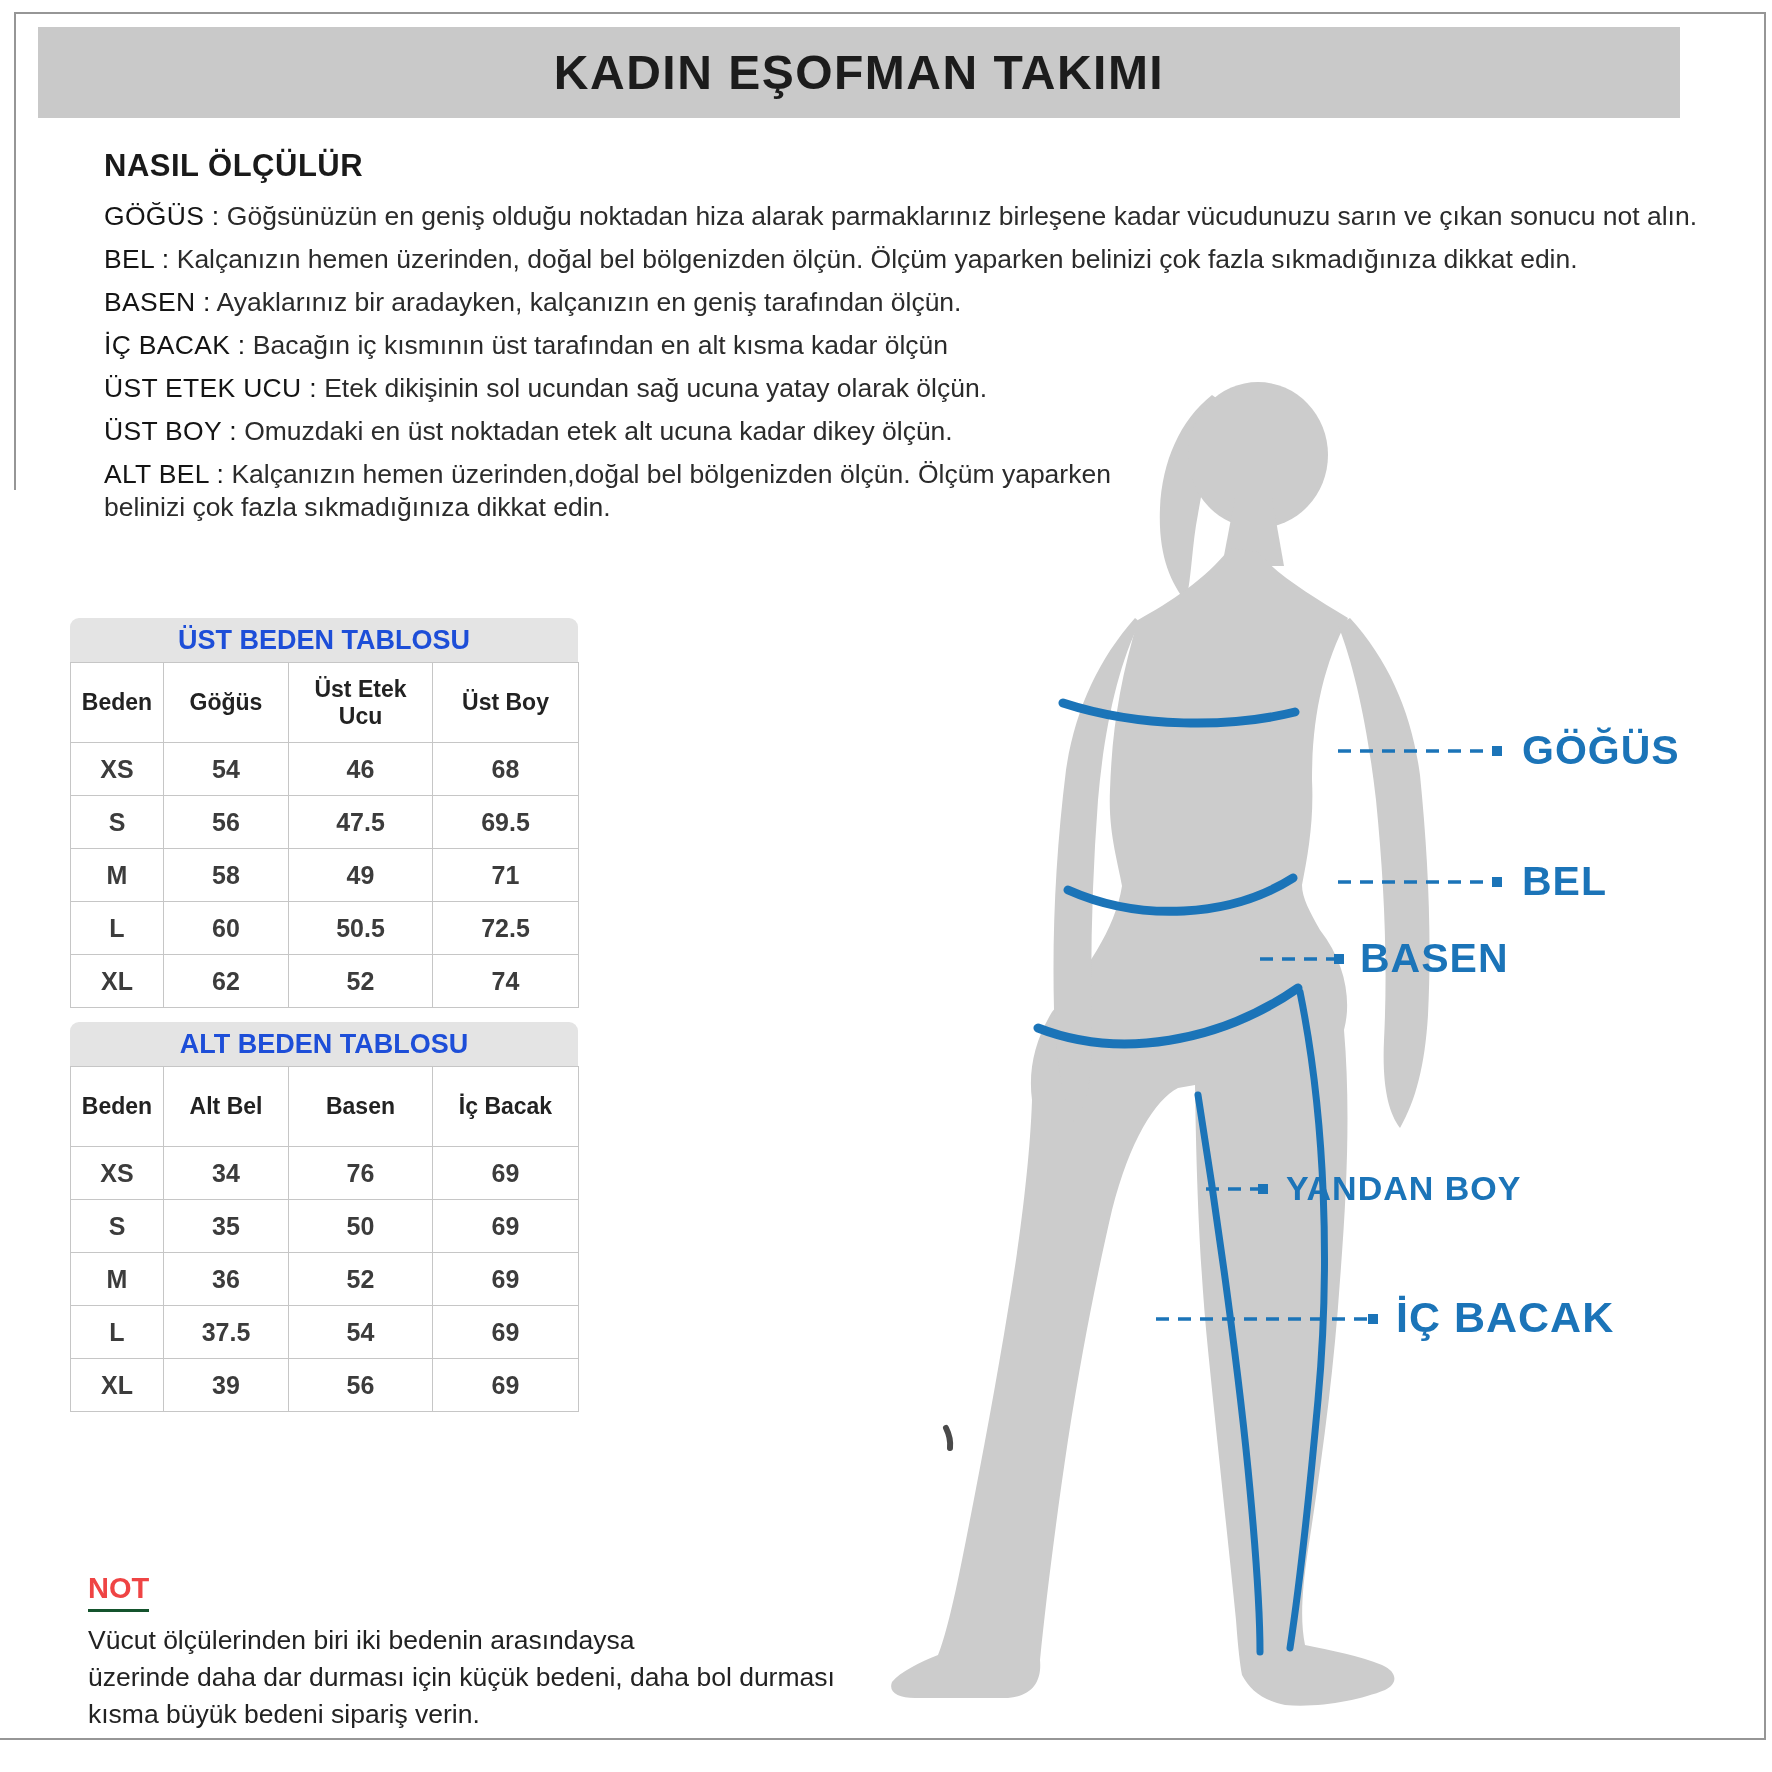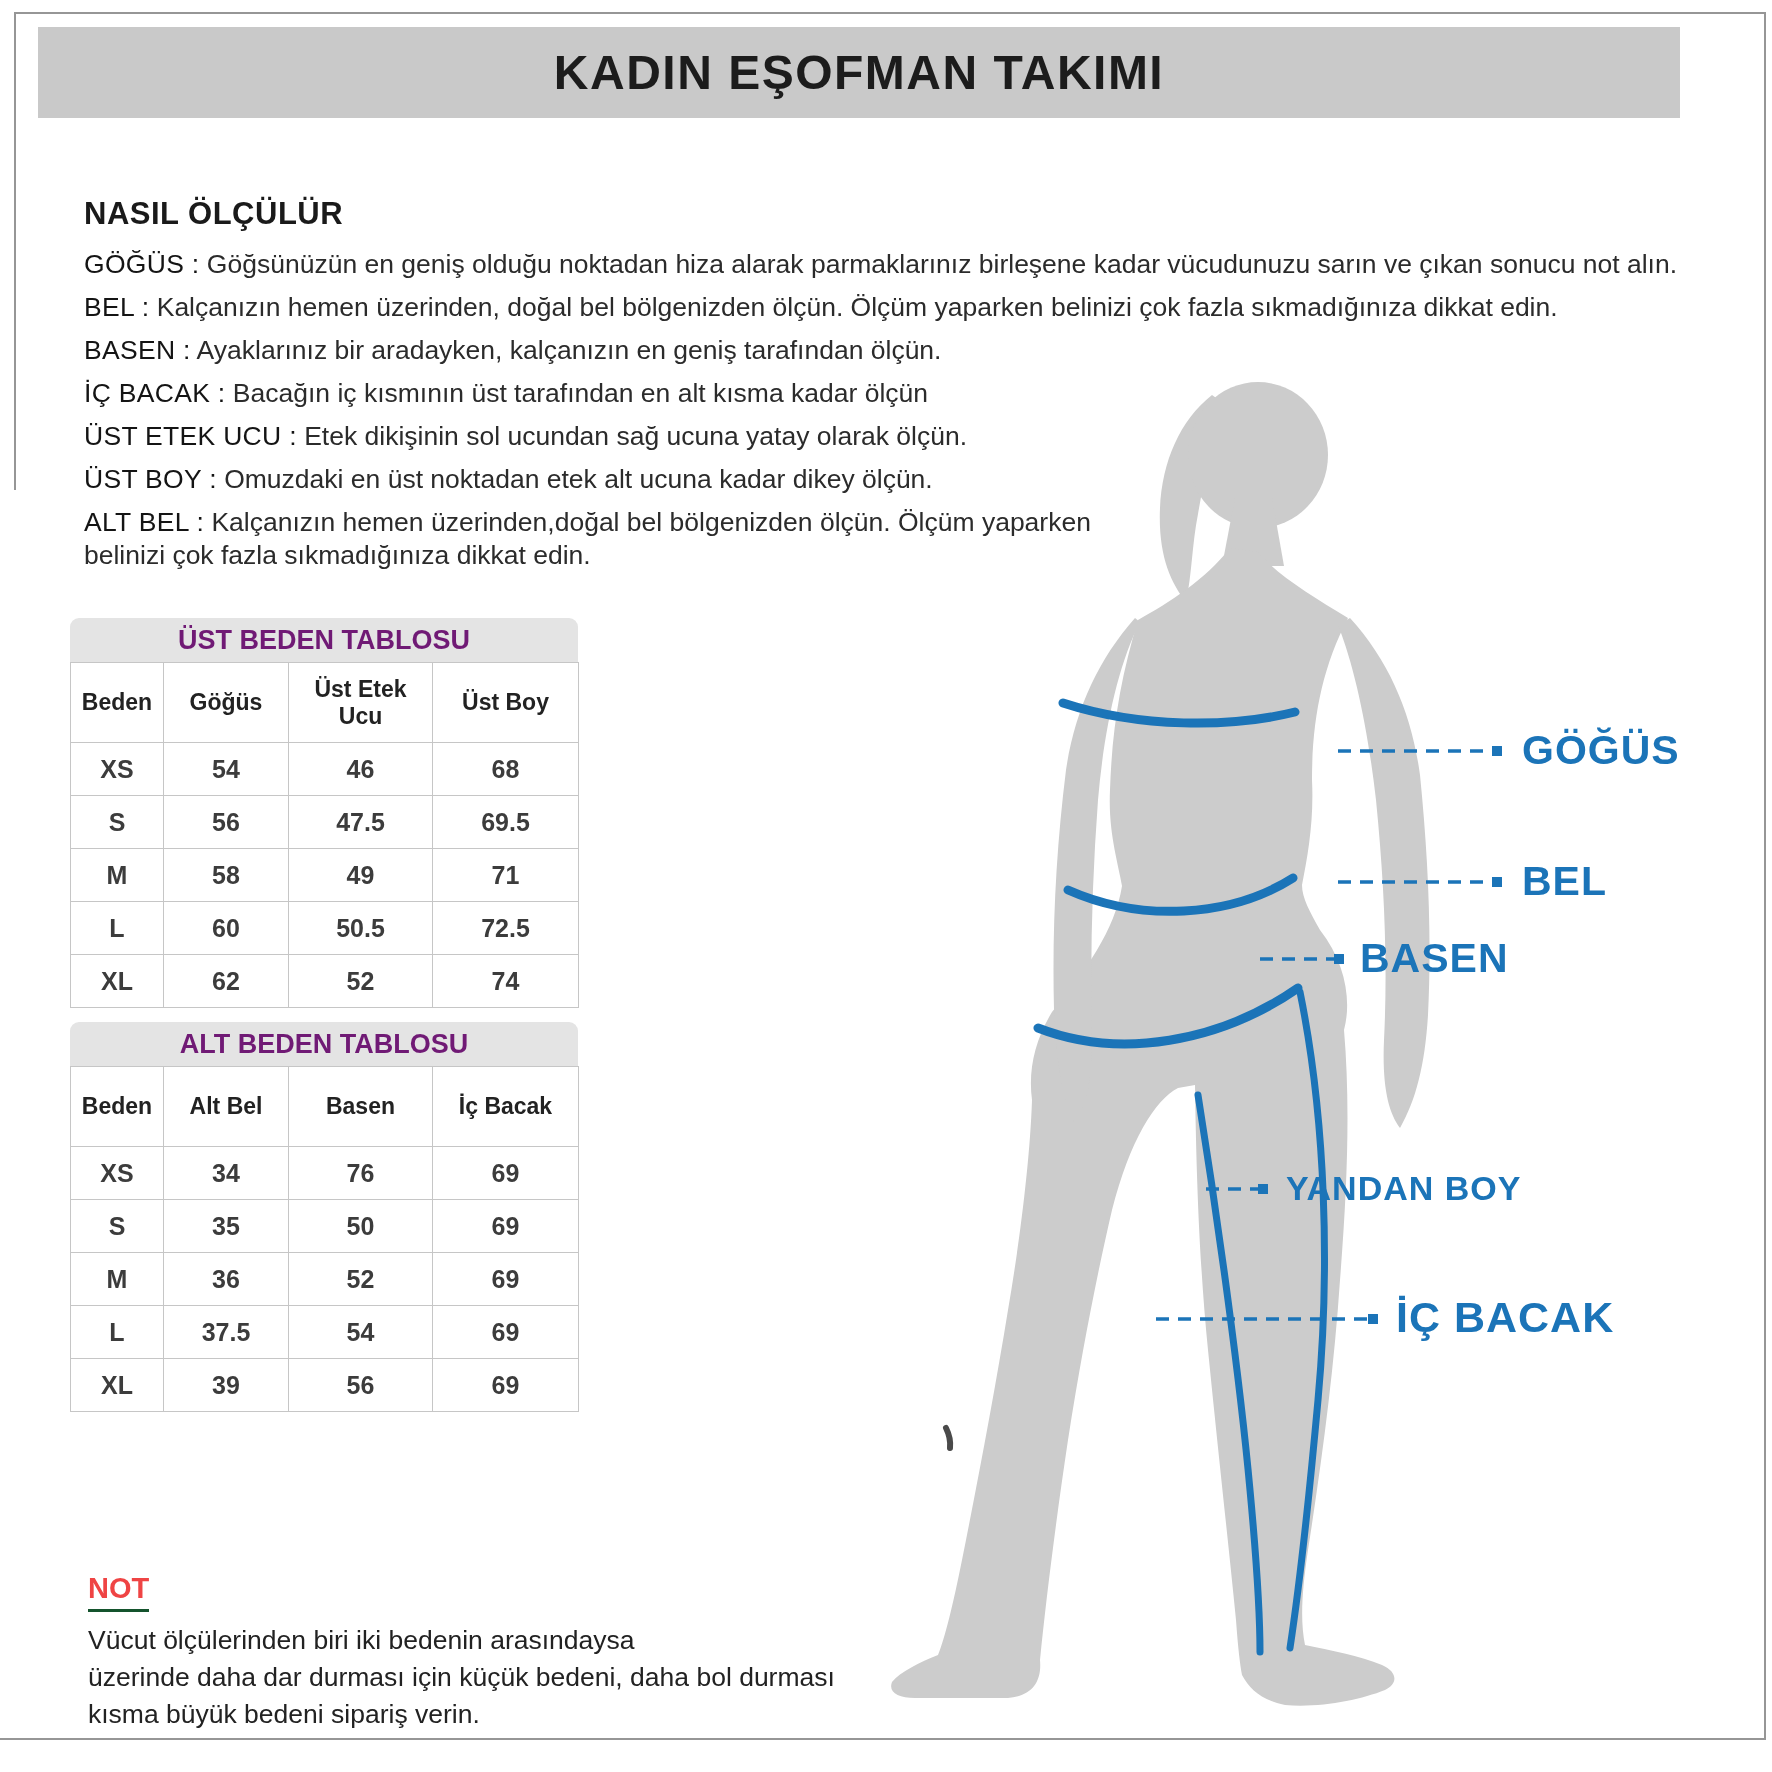--- a/index.html
+++ b/index.html
@@ -11,32 +11,32 @@
   .frame-left{left:14px;top:12px;width:2px;height:478px;}
   .frame-right{left:1764px;top:12px;width:2px;height:1728px;}
   .frame-bottom{left:0px;top:1738px;width:1766px;height:2px;}
 
   
   .banner{position:absolute;left:38px;top:27px;width:1642px;height:91px;background:#c9c9c9;}
   .banner h1{margin:0;line-height:91px;text-align:center;font-size:48px;font-weight:800;
              letter-spacing:1.5px;color:#1c1c1c;}
 
   
-  .howto{position:absolute;left:84px;top:148px;width:1660px;margin-top:48px;}
+  .howto{position:absolute;left:104px;top:148px;width:1660px;}
   .howto h2{margin:0 0 16px 0;font-size:31px;font-weight:700;letter-spacing:.5px;color:#1a1a1a;}
   .mline{font-size:26.5px;line-height:33px;margin-bottom:10px;color:#2b2b2b;}
   .mline b{color:#141414;font-weight:400;letter-spacing:.3px;}
   .mline:last-child{max-width:1080px;}
 
   
   .size-table{position:absolute;left:70px;width:508px;}
   .size-table.upper{top:618px;}
   .size-table.lower{top:1022px;}
   .tbl-title{height:44px;line-height:44px;background:#e4e4e4;border-radius:9px 9px 0 0;
-             text-align:center;font-weight:700;font-size:27px;color:#701a75;}
+             text-align:center;font-weight:700;font-size:27px;color:#1d4ed8;}
   .size-table table{width:100%;border-collapse:collapse;background:#fff;table-layout:fixed;}
   .size-table th,.size-table td{border:1px solid #c6c6c6;text-align:center;font-weight:700;}
   .size-table th{height:77px;font-size:23px;color:#222;}
   .size-table td{height:50px;font-size:25px;color:#3c3c3c;}
   .size-table col:nth-child(1){width:93px;}
   .size-table col:nth-child(2){width:125px;}
   .size-table col:nth-child(3){width:144px;}
   .size-table col:nth-child(4){width:146px;}
 
   

